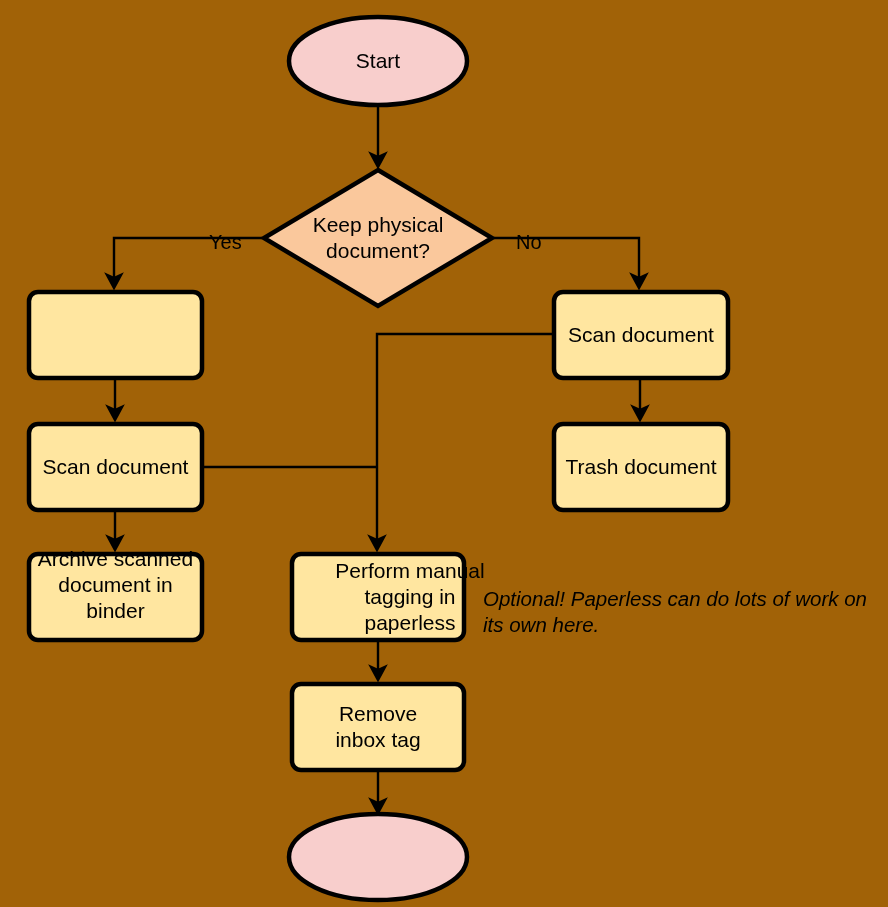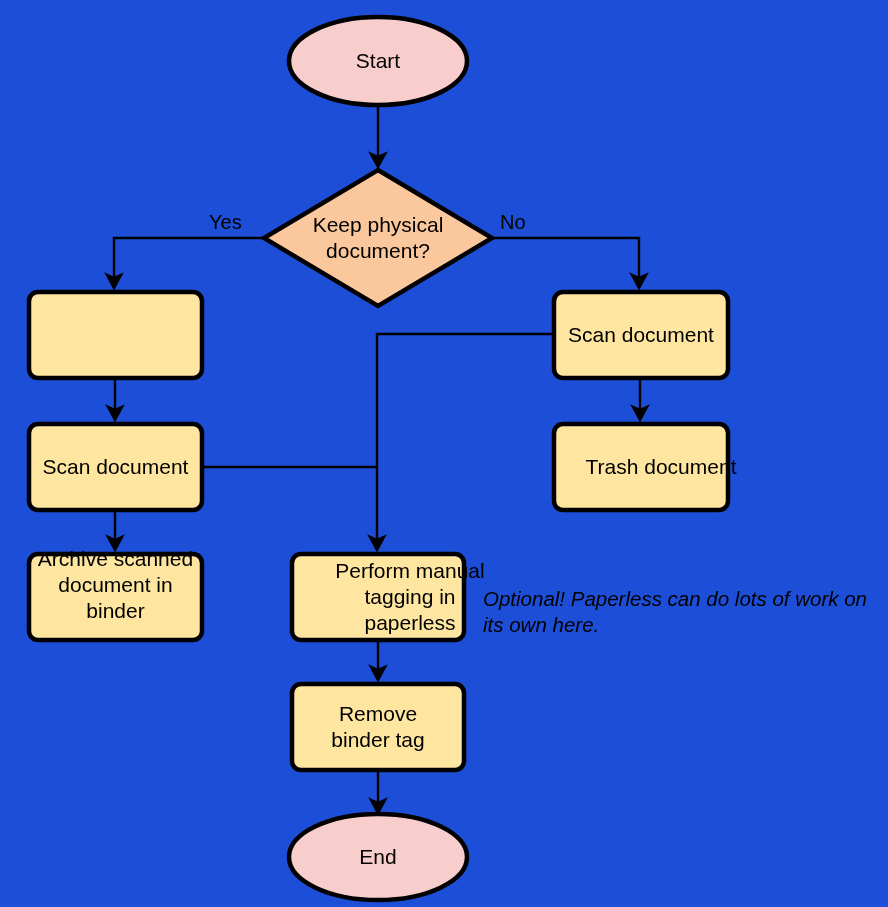--- a/index.html
+++ b/index.html
@@ -8,21 +8,21 @@
     padding: 0;
     background: #ffffff;
   }
   body {
     font-family: "Liberation Sans", sans-serif;
   }
   #canvas {
     position: relative;
     width: 888px;
     height: 907px;
-    background: #1d4ed8;
+    background: #a16207;
     overflow: hidden;
   }
   #flow-svg {
     position: absolute;
     left: 0;
     top: 0;
     width: 888px;
     height: 907px;
   }
   .node-label {
@@ -38,20 +38,21 @@
     white-space: pre-line;
     pointer-events: none;
   }
   .edge-label {
     position: absolute;
     color: #000000;
     font-family: "Liberation Sans", sans-serif;
     font-size: 20px;
     line-height: 22px;
     white-space: nowrap;
+    margin-top: 20px;
   }
   .note-text {
     position: absolute;
     color: #000000;
     font-family: "Liberation Sans", sans-serif;
     font-style: italic;
     font-size: 20.5px;
     line-height: 26px;
     white-space: pre-line;
   }
@@ -122,31 +123,30 @@
 
 
   <div class="node-label" style="left:27px; top:422px; width:177px; height:90px;">Scan document</div>
 
   <div class="node-label" style="left:27px; top:552px; width:177px; height:66px;">Archive scanned
 document in
 binder</div>
 
   <div class="node-label" style="left:552px; top:290px; width:178px; height:90px;">Scan document</div>
 
-  <div class="node-label" style="left:552px; top:422px; width:178px; height:90px;padding-left:20px;">Trash document</div>
+  <div class="node-label" style="left:552px; top:422px; width:178px; height:90px;">Trash document</div>
 
   <div class="node-label" style="left:290px; top:552px; width:176px; height:90px;padding-left:32px;">Perform manual
 tagging in
 paperless</div>
 
   <div class="node-label" style="left:290px; top:682px; width:176px; height:90px;">Remove
-binder tag</div>
+inbox tag</div>
 
-  <div class="node-label" style="left:288px; top:813px; width:180px; height:88px;">End</div>
 
   <div class="edge-label" style="left:209px; top:211px;">Yes</div>
 
-  <div class="edge-label" style="left:500px; top:211px;">No</div>
+  <div class="edge-label" style="left:516px; top:211px;">No</div>
 
   <div class="note-text" style="left:483px; top:586px; width:400px;">Optional! Paperless can do lots of work on
 its own here.</div>
 
 </div>
 
 </body></html>

